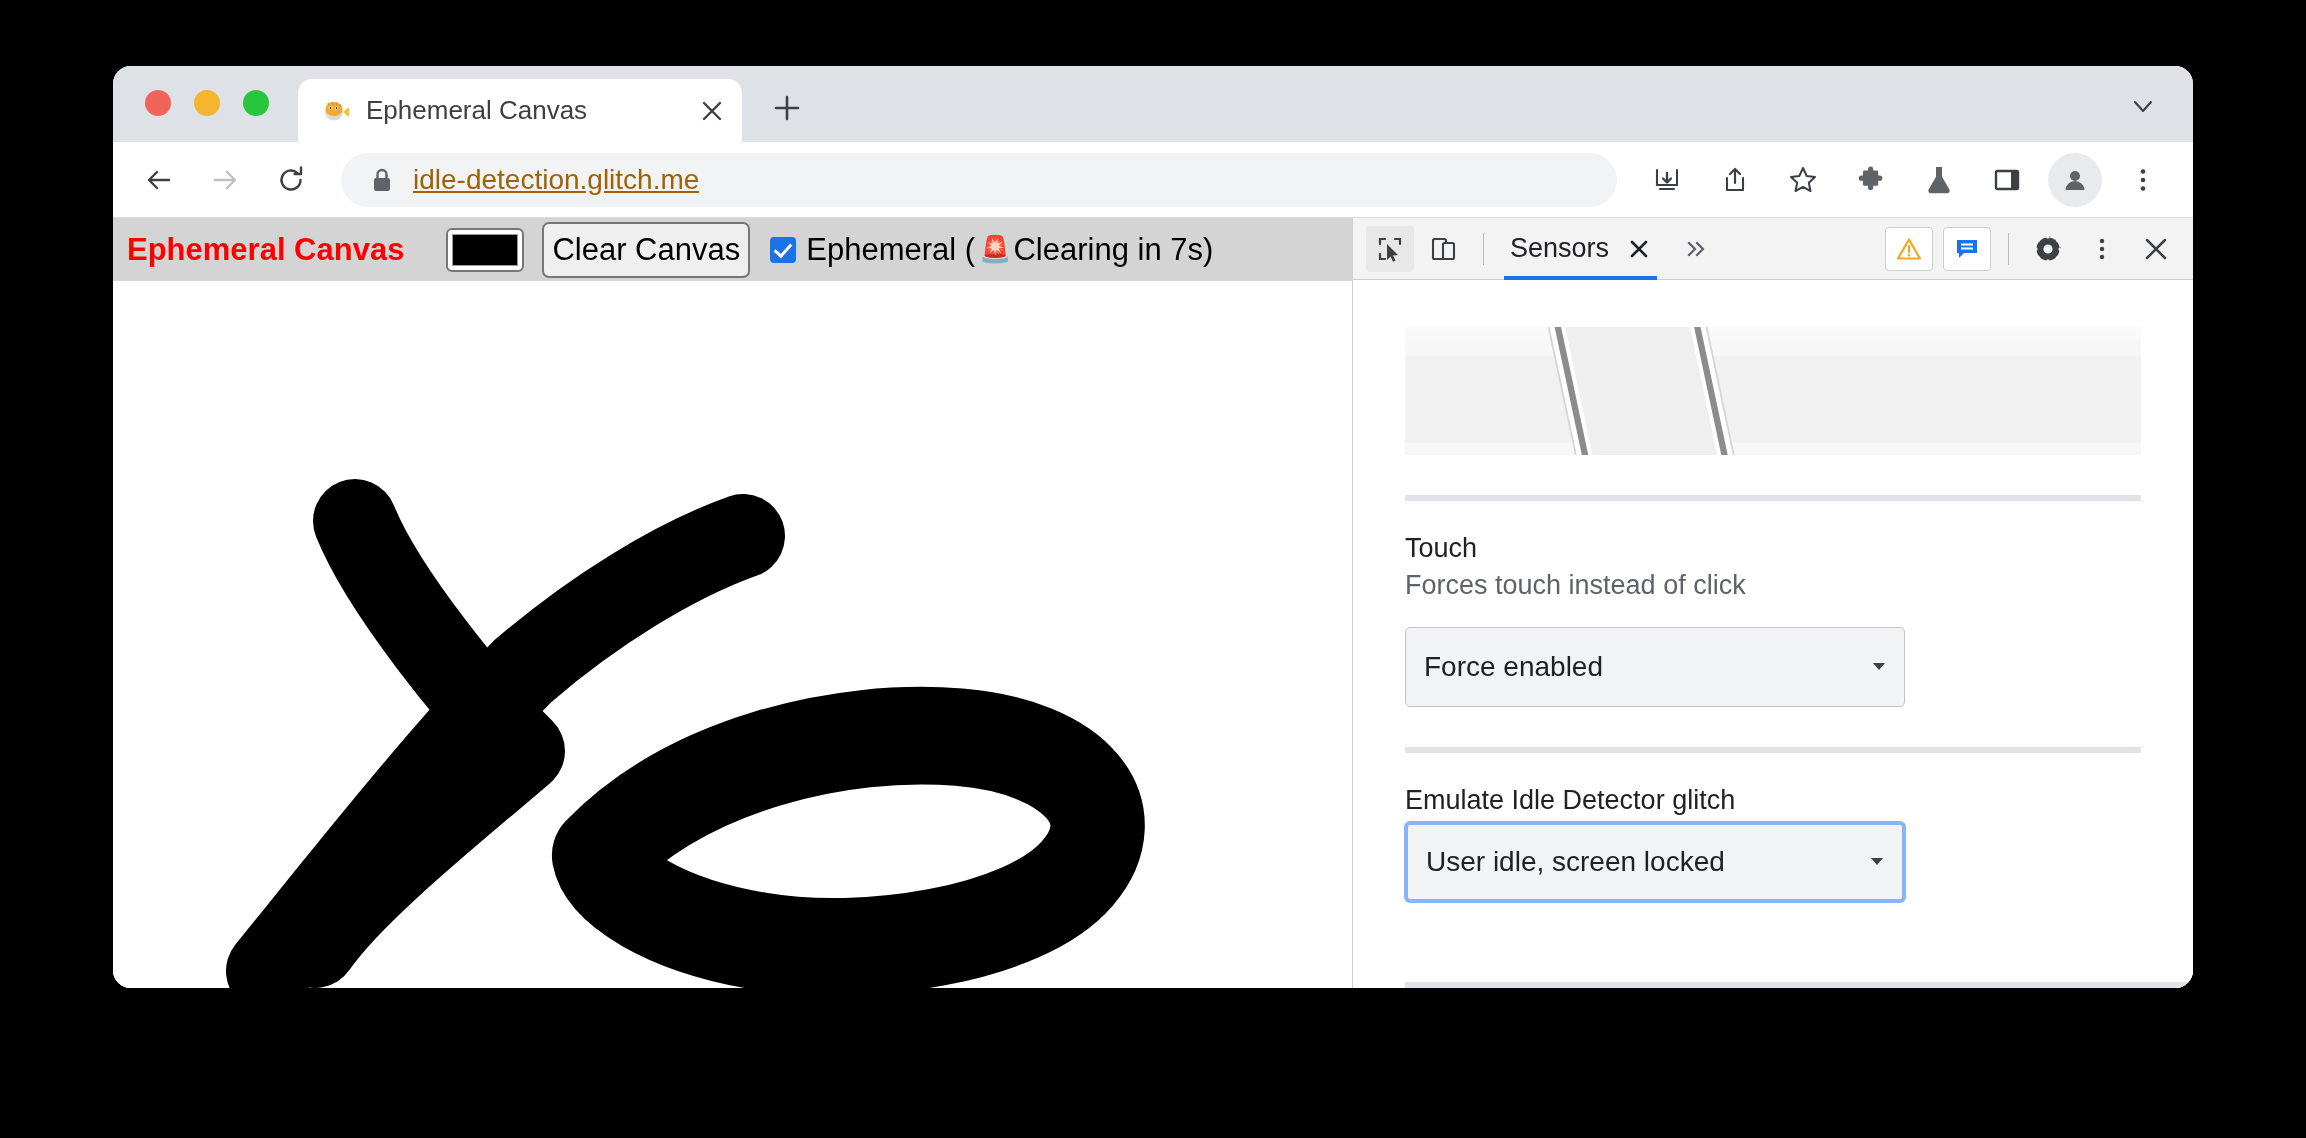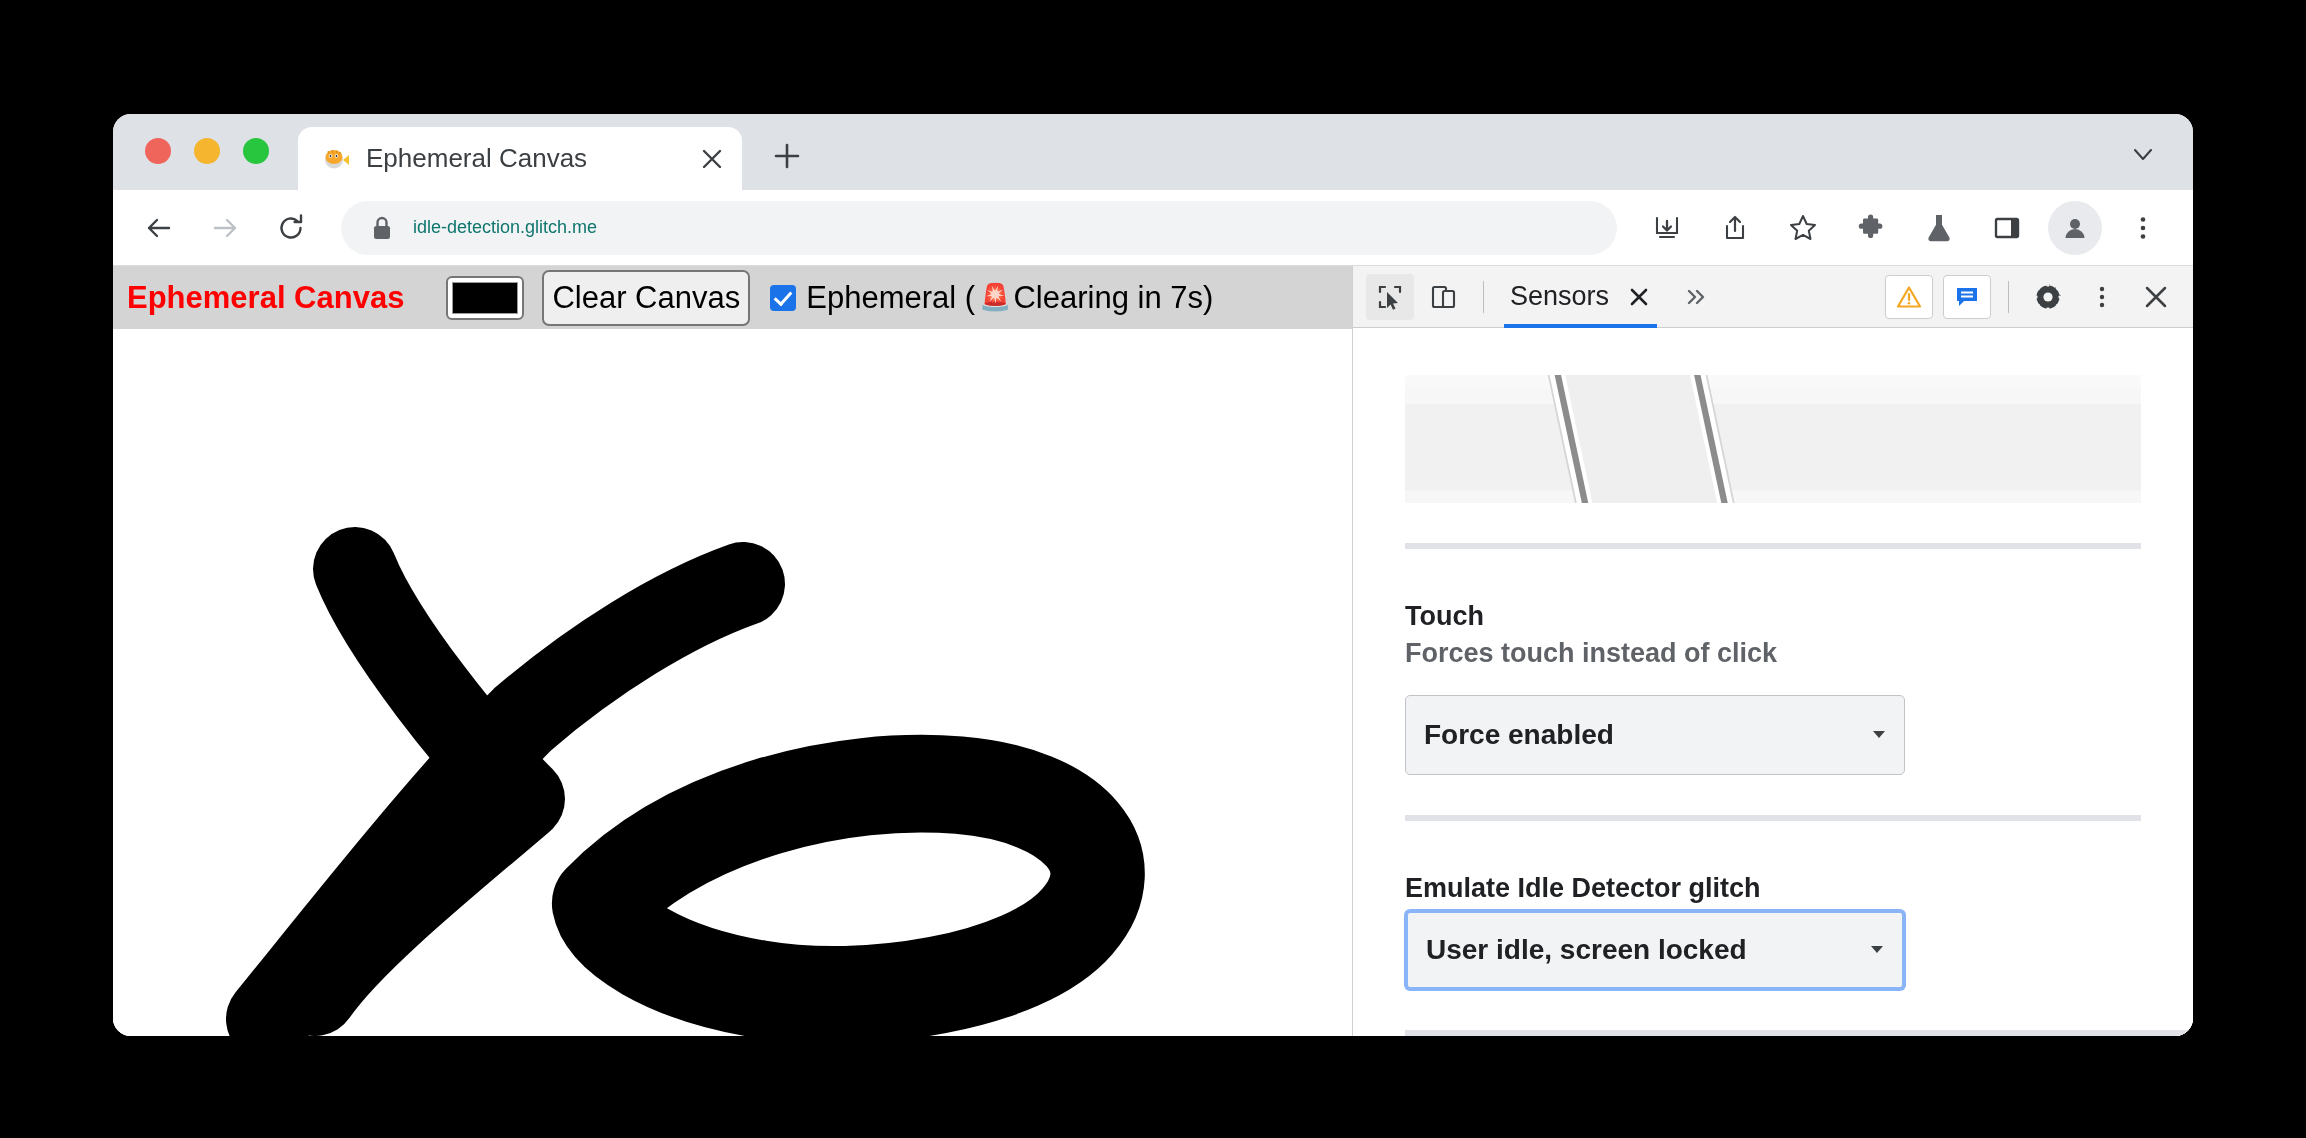--- a/index.html
+++ b/index.html
@@ -16,21 +16,20 @@
   #browser-window {
     position: absolute;
     left: 113px;
     top: 66px;
     width: 2080px;
     height: 922px;
     background: #ffffff;
     border-radius: 18px;
     overflow: hidden;
     box-shadow: 0 2px 14px rgba(0,0,0,0.35);
-    margin-top: 48px;
   }
 
   
   #tab-strip {
     position: relative;
     height: 76px;
     background: #dee1e6;
   }
   #traffic-lights {
     position: absolute;
@@ -110,24 +109,25 @@
     background: #f1f3f4;
     border-radius: 27px;
     display: flex;
     align-items: center;
     padding-left: 30px;
     box-sizing: border-box;
     min-width: 0;
   }
   #lock-icon { flex: 0 0 22px; margin-right: 20px; display:flex; align-items:center;}
   #url-text {
-    font-size: 18px;
-    color: #0f766e;
+    font-size: 28px;
+    color: #a16207;
     white-space: nowrap;
     overflow: hidden;
+    text-decoration: underline;
   }
   #toolbar-actions {
     display: flex;
     align-items: center;
     flex: 0 0 auto;
     padding-right: 16px;
   }
   .tb-icon {
     width: 54px; height: 54px;
     display: flex; align-items: center; justify-content: center;
@@ -326,22 +326,21 @@
     background: linear-gradient(#fafafa 0%, #f4f4f4 45%, #f6f6f6 100%);
     position: relative;
     overflow: hidden;
   }
   .sensor-divider {
     height: 6px;
     background: #e0e2e8;
     margin: 40px 52px 0 52px;
   }
   .sensor-section {
-    padding: 52px 52px 0 52px;
-    font-weight: bold;
+    padding: 32px 52px 0 52px;
   }
   .sensor-title {
     font-size: 27px;
     color: #202124;
     margin-bottom: 6px;
   }
   .sensor-desc {
     font-size: 27px;
     color: #5f6368;
     margin-bottom: 26px;

